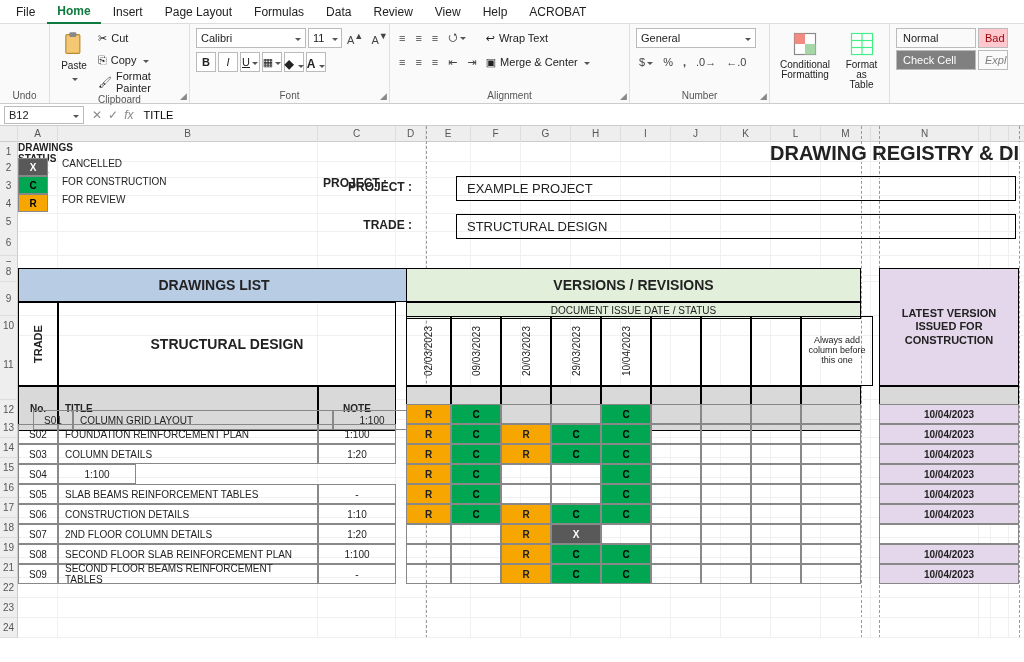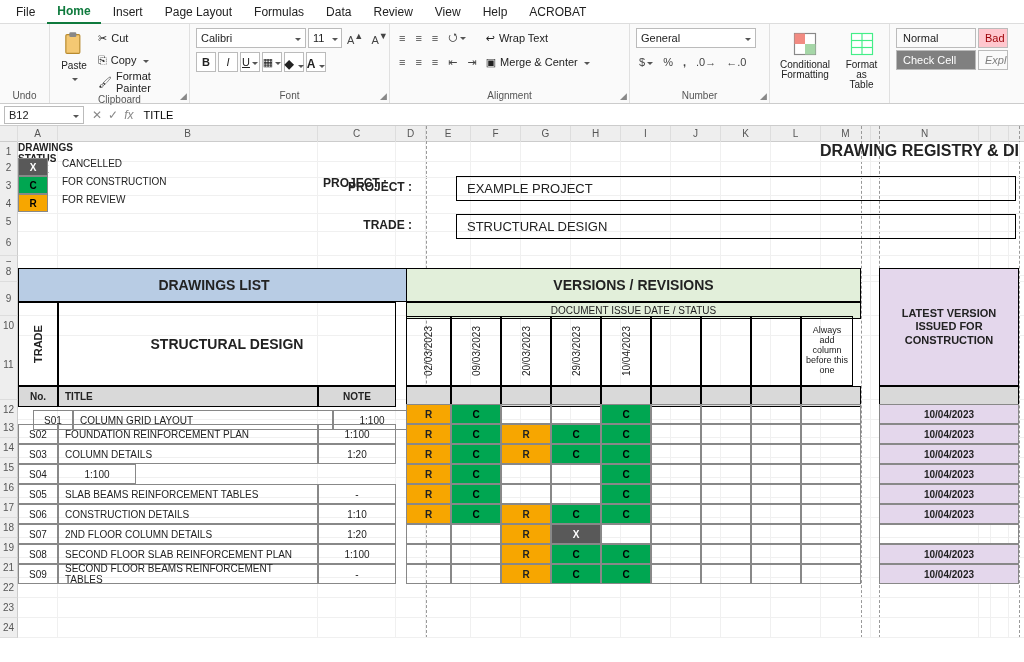--- a/index.html
+++ b/index.html
@@ -40,40 +40,40 @@
 
 
 .sheet { position: relative; background: #fff; }
 .colheads { display: grid; grid-template-columns: 18px 40px 260px 78px 30px 45px 50px 50px 50px 50px 50px 50px 50px 50px 108px 12px 18px 140px 12px 12px; height: 16px; background: #eee; border-bottom: 1px solid #ccc; font-size: 10px; color: #555;}
 .colheads div { border-right: 1px solid #ddd; text-align: center; line-height: 16px; }
 .rowhead { width: 18px; background: #eee; border-right: 1px solid #ccc; border-bottom: 1px solid #ddd; font-size: 10px; text-align: center; color: #555; display:flex; align-items:center; justify-content:center;}
 .gridbody { display: grid; grid-template-columns: 18px 40px 260px 78px 30px 45px 50px 50px 50px 50px 50px 50px 50px 50px 108px 12px 18px 140px 12px 12px; }
 .cell { border-right: 1px solid #f0f0f0; border-bottom: 1px solid #f0f0f0; min-height: 20px; }
 
 
-.hdr-title { font-weight: 700; font-size: 16px; white-space: nowrap; text-align: right; }
+.hdr-title { font-weight: 700; font-size: 20px; white-space: nowrap; text-align: right; }
 .big-box { border: 1px solid #000; padding: 4px 10px; font-size: 13px; }
 .lbl-right { text-align: right; font-weight: 700; font-size: 12px; padding-right: 8px; }
 
 .pill { width: 30px; height: 18px; display: flex; align-items: center; justify-content: center; font-weight: 700; font-size: 10px; border:1px solid #888;}
 .pill.x { background: #595959; color: #fff; }
 .pill.c { background: #00a651; color: #000; }
 .pill.r { background: #f7a600; color: #000; }
 
 .section-head { font-weight: 700; font-size: 14px; text-align: center; padding: 8px 0; border: 1px solid #000;}
 .dl-head { background: #b8cce4; }
 .vr-head { background: #e2efda; }
 .lv-head { background: #e4d7ec; font-size: 11px; line-height: 1.2; padding: 6px 4px;}
 .sub-head { background: #e2efda; border:1px solid #000; font-size:10px; text-align:center; padding:2px 0;}
 
 .trade-rot { writing-mode: vertical-rl; transform: rotate(180deg); font-weight: 700; font-size: 11px; text-align: center; }
 .date-rot { writing-mode: vertical-rl; transform: rotate(180deg); font-size: 10px; text-align: center; padding: 4px 0; margin: 0 auto;}
 .note-cell { font-size: 9px; text-align: center; line-height: 1.1; padding: 4px 2px;}
 
-.thead-cell { background: #d9d9d9; border: 1px solid #000; font-weight: 700; font-size: 10px; padding: 4px 6px;}
+.thead-cell { background: #d9d9d9; border: 1px solid #000; font-weight: 700; font-size: 10px; padding: 16px 6px;}
 .data-row > div { border: 1px solid #888; font-size: 10px; padding: 3px 6px; height: 20px; display:flex; align-items:center;}
 .status { justify-content:center !important; font-weight:700; padding:0 !important;}
 .status.R { background:#f7a600; }
 .status.C { background:#00a651; color:#000;}
 .status.X { background:#595959; color:#fff;}
 .latest { background:#e4d7ec; justify-content:center !important; font-weight:700;}
 
 
 .dotted-sep-1 { position:absolute; left:426px; top:0; bottom:0; border-left:1px dashed #999; }
 .dotted-sep-2 { position:absolute; left:861px; top:0; bottom:0; border-left:1px dashed #999; }
@@ -568,21 +568,21 @@
       </div>
       <div style="position: absolute; left: 551px; top: 174px; width: 50px; height: 70px; border: 1px solid rgb(0, 0, 0); display: flex; align-items: center; justify-content: center;">
         <div class="date-rot">29/03/2023</div>
       </div>
       <div style="position: absolute; left: 601px; top: 174px; width: 50px; height: 70px; border: 1px solid rgb(0, 0, 0); display: flex; align-items: center; justify-content: center;">
         <div class="date-rot">10/04/2023</div>
       </div>
       <div style="position: absolute; left: 651px; top: 174px; width: 50px; height: 70px; border: 1px solid rgb(0, 0, 0); display: flex; align-items: center; justify-content: center;"></div>
       <div style="position: absolute; left: 701px; top: 174px; width: 50px; height: 70px; border: 1px solid rgb(0, 0, 0); display: flex; align-items: center; justify-content: center;"></div>
       <div style="position: absolute; left: 751px; top: 174px; width: 50px; height: 70px; border: 1px solid rgb(0, 0, 0); display: flex; align-items: center; justify-content: center;"></div>
-      <div class="note-cell" style="position: absolute; left: 801px; top: 174px; width: 52px; height: 70px; border: 1px solid rgb(0, 0, 0); display: flex; align-items: center;">Always add column before this one</div>
+      <div class="note-cell" style="position: absolute; left: 801px; top: 174px; width: 72px; height: 70px; border: 1px solid rgb(0, 0, 0); display: flex; align-items: center;">Always add column before this one</div>
       <div class="gridbody" style="height: 18px;">
         <div class="rowhead">12</div>
         <div class="cell" style="height: 18px;"></div>
         <div class="cell" style="height: 18px;"></div>
         <div class="cell" style="height: 18px;"></div>
         <div class="cell" style="height: 18px;"></div>
         <div class="cell" style="height: 18px;"></div>
         <div class="cell" style="height: 18px;"></div>
         <div class="cell" style="height: 18px;"></div>
         <div class="cell" style="height: 18px;"></div>

